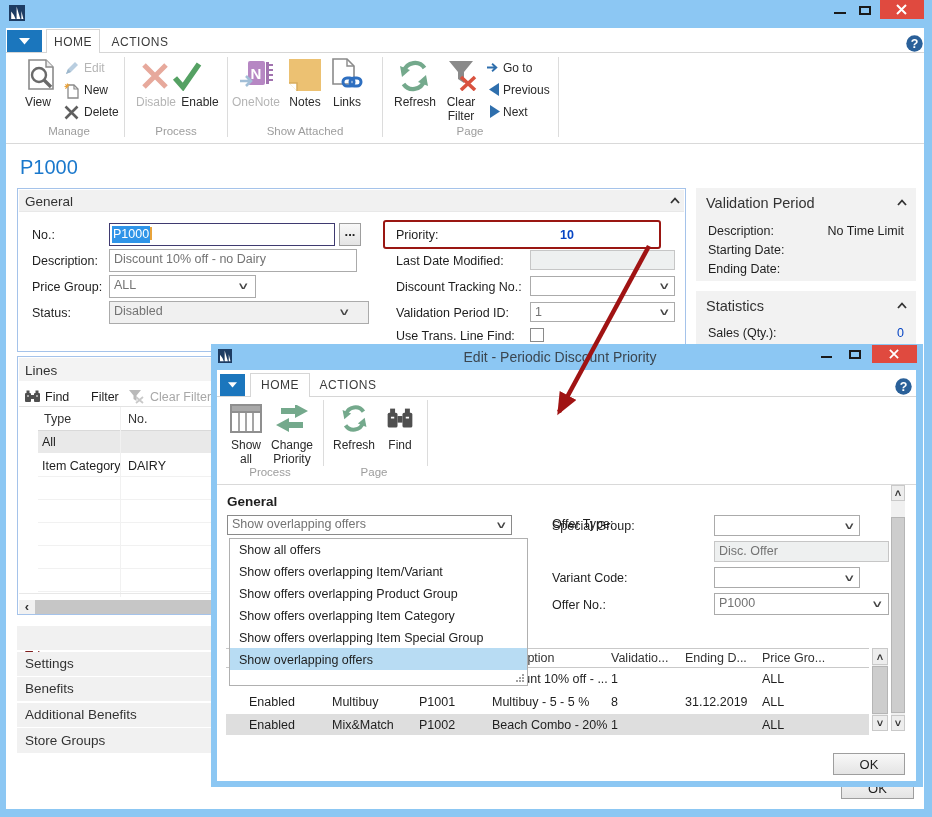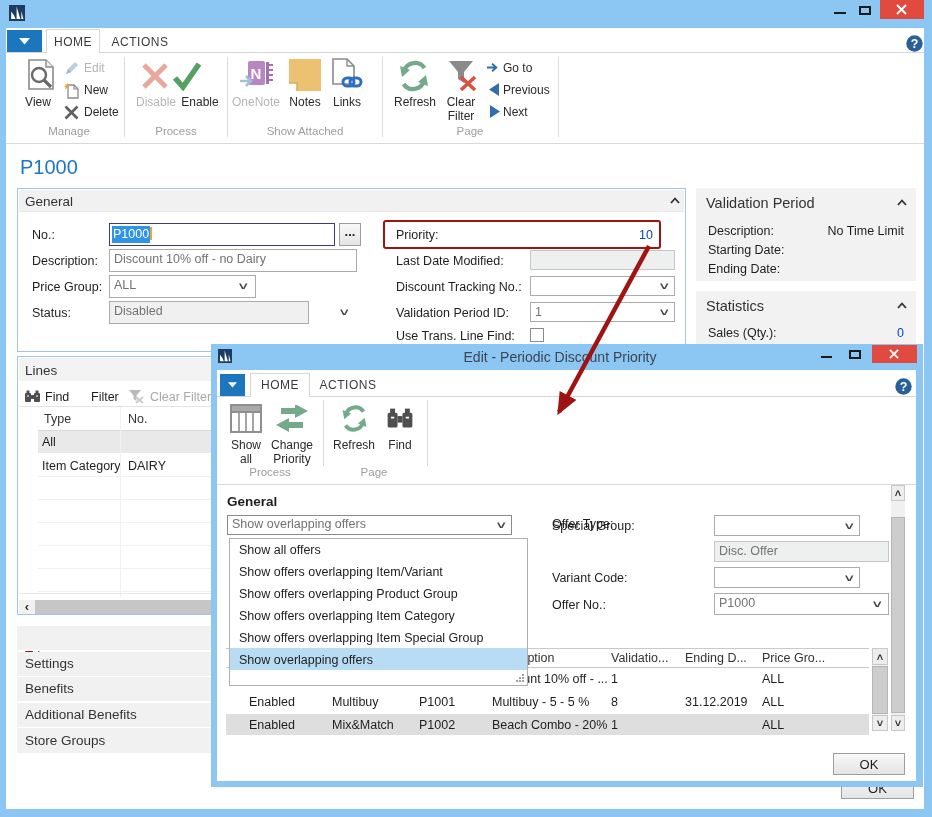--- a/index.html
+++ b/index.html
@@ -160,26 +160,26 @@
 <div class="lbl abs" style="left:32px;top:228px;">No.:</div>
 <div class="abs" style="left:109px;top:223px;width:226px;height:23px;background:#fff;border:1px solid #3f3a70;"></div>
 <div class="abs" style="left:112px;top:227px;font-size:12.5px;"><span style="background:#2f94e8;color:#fff;padding:1px 1px 2px 1px;">P1000</span><span style="display:inline-block;width:2px;height:13px;background:#e8a33b;vertical-align:-2px;"></span></div>
 <div class="btn" style="left:339px;top:223px;width:22px;height:23px;line-height:15px;font-weight:bold;">...</div>
 <div class="lbl abs" style="left:32px;top:254px;">Description:</div>
 <div class="tbox" style="left:109px;top:249px;width:248px;height:23px;">Discount 10% off - no Dairy</div>
 <div class="lbl abs" style="left:32px;top:280px;">Price Group:</div>
 <div class="tbox" style="left:109px;top:275px;width:147px;height:23px;">ALL</div>
 <div class="chev" style="left:240px;top:280px;">˅</div>
 <div class="lbl abs" style="left:32px;top:306px;">Status:</div>
-<div class="tbox" style="left:109px;top:301px;width:200px;height:23px;background:#f0f0f0;">Disabled</div>
+<div class="tbox" style="left:109px;top:301px;width:260px;height:23px;background:#f0f0f0;">Disabled</div>
 <div class="chev" style="left:341px;top:306px;">˅</div>
 
 <div class="lbl abs" style="left:396px;top:228px;">Priority:</div>
 <div class="abs" style="left:383px;top:220px;width:278px;height:29px;border:2.5px solid #9a1612;border-radius:3px;"></div>
-<div class="abs" style="left:560px;top:228px;width:93px;text-align:right;font-size:12.5px;color:#0645c4;">10</div>
+<div class="abs" style="left:560px;top:228px;width:93px;font-size:12.5px;color:#0645c4;font-weight:bold;">10</div>
 <div class="lbl abs" style="left:396px;top:254px;">Last Date Modified:</div>
 <div class="tbox dis" style="left:530px;top:250px;width:145px;height:20px;"></div>
 <div class="lbl abs" style="left:396px;top:280px;">Discount Tracking No.:</div>
 <div class="tbox" style="left:530px;top:276px;width:145px;height:20px;"></div>
 <div class="chev" style="left:661px;top:280px;">˅</div>
 <div class="lbl abs" style="left:396px;top:306px;">Validation Period ID:</div>
 <div class="tbox" style="left:530px;top:302px;width:145px;height:20px;">1</div>
 <div class="chev" style="left:661px;top:306px;">˅</div>
 <div class="lbl abs" style="left:396px;top:329px;">Use Trans. Line Find:</div>
 <div class="abs" style="left:530px;top:328px;width:14px;height:14px;background:#fff;border:1px solid #8a8a8a;"></div>

